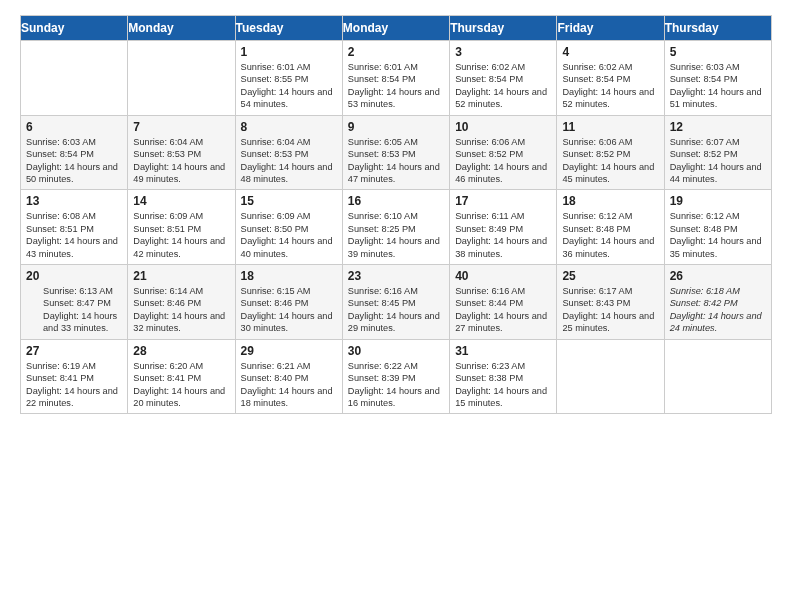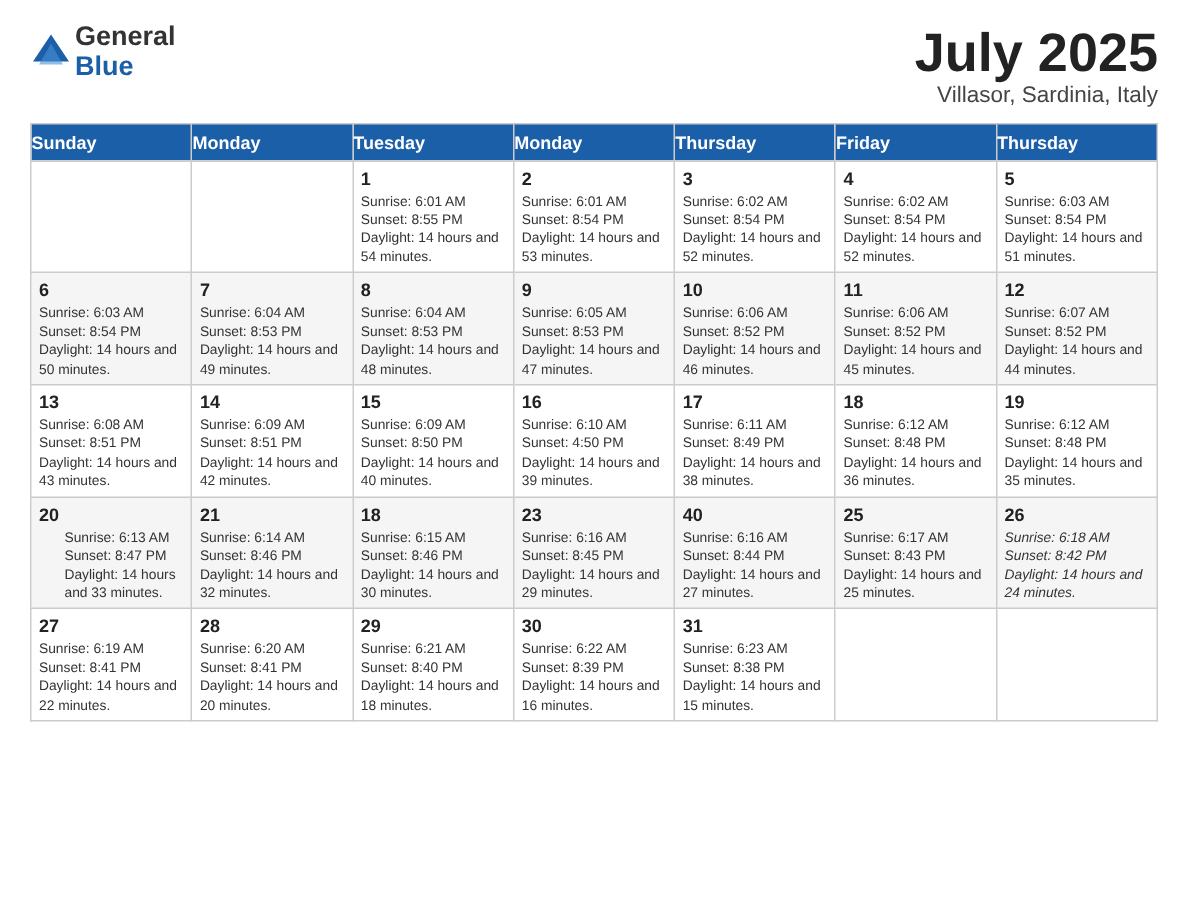--- a/index.html
+++ b/index.html
@@ -99,36 +99,20 @@
       line-height: 1.35;
     }
     .empty-cell {
       background: #fff;
     }
   </style>
 </head>
 <body>
 
 <div class="page">
-  <div class="header">
-    <div class="logo">
-      <svg class="logo-icon" viewBox="0 0 28 28" xmlns="http://www.w3.org/2000/svg">
-        <polygon points="14,2 26,20 2,20" fill="#1a5fa8"></polygon>
-        <polygon points="14,8 22,22 6,22" fill="#4a90d9" opacity="0.6"></polygon>
-      </svg>
-      <div class="logo-text">
-        <span class="logo-general">General</span>
-        <span class="logo-blue">Blue</span>
-      </div>
-    </div>
-    <div class="title-block">
-      <div class="title-month">July 2025</div>
-      <div class="title-location">Villasor, Sardinia, Italy</div>
-    </div>
-  </div>
 
   <table class="calendar">
     <thead>
       <tr>
       <th>Sunday</th>
           <th>Monday</th>
           <th>Tuesday</th>
           <th>Monday</th>
           <th>Thursday</th>
           <th>Friday</th>
@@ -229,21 +213,21 @@
           </td>
           <td>
             <span class="day-num">15</span>
             <div class="day-info" style="white-space: pre-line;">Sunrise: 6:09 AM
 Sunset: 8:50 PM
 Daylight: 14 hours and 40 minutes.</div>
           </td>
           <td>
             <span class="day-num">16</span>
             <div class="day-info" style="white-space: pre-line;">Sunrise: 6:10 AM
-Sunset: 4:50 PM
+Sunset: 8:25 PM
 Daylight: 14 hours and 39 minutes.</div>
           </td>
           <td>
             <span class="day-num">17</span>
             <div class="day-info" style="white-space: pre-line;">Sunrise: 6:11 AM
 Sunset: 8:49 PM
 Daylight: 14 hours and 38 minutes.</div>
           </td>
           <td>
             <span class="day-num">18</span>

